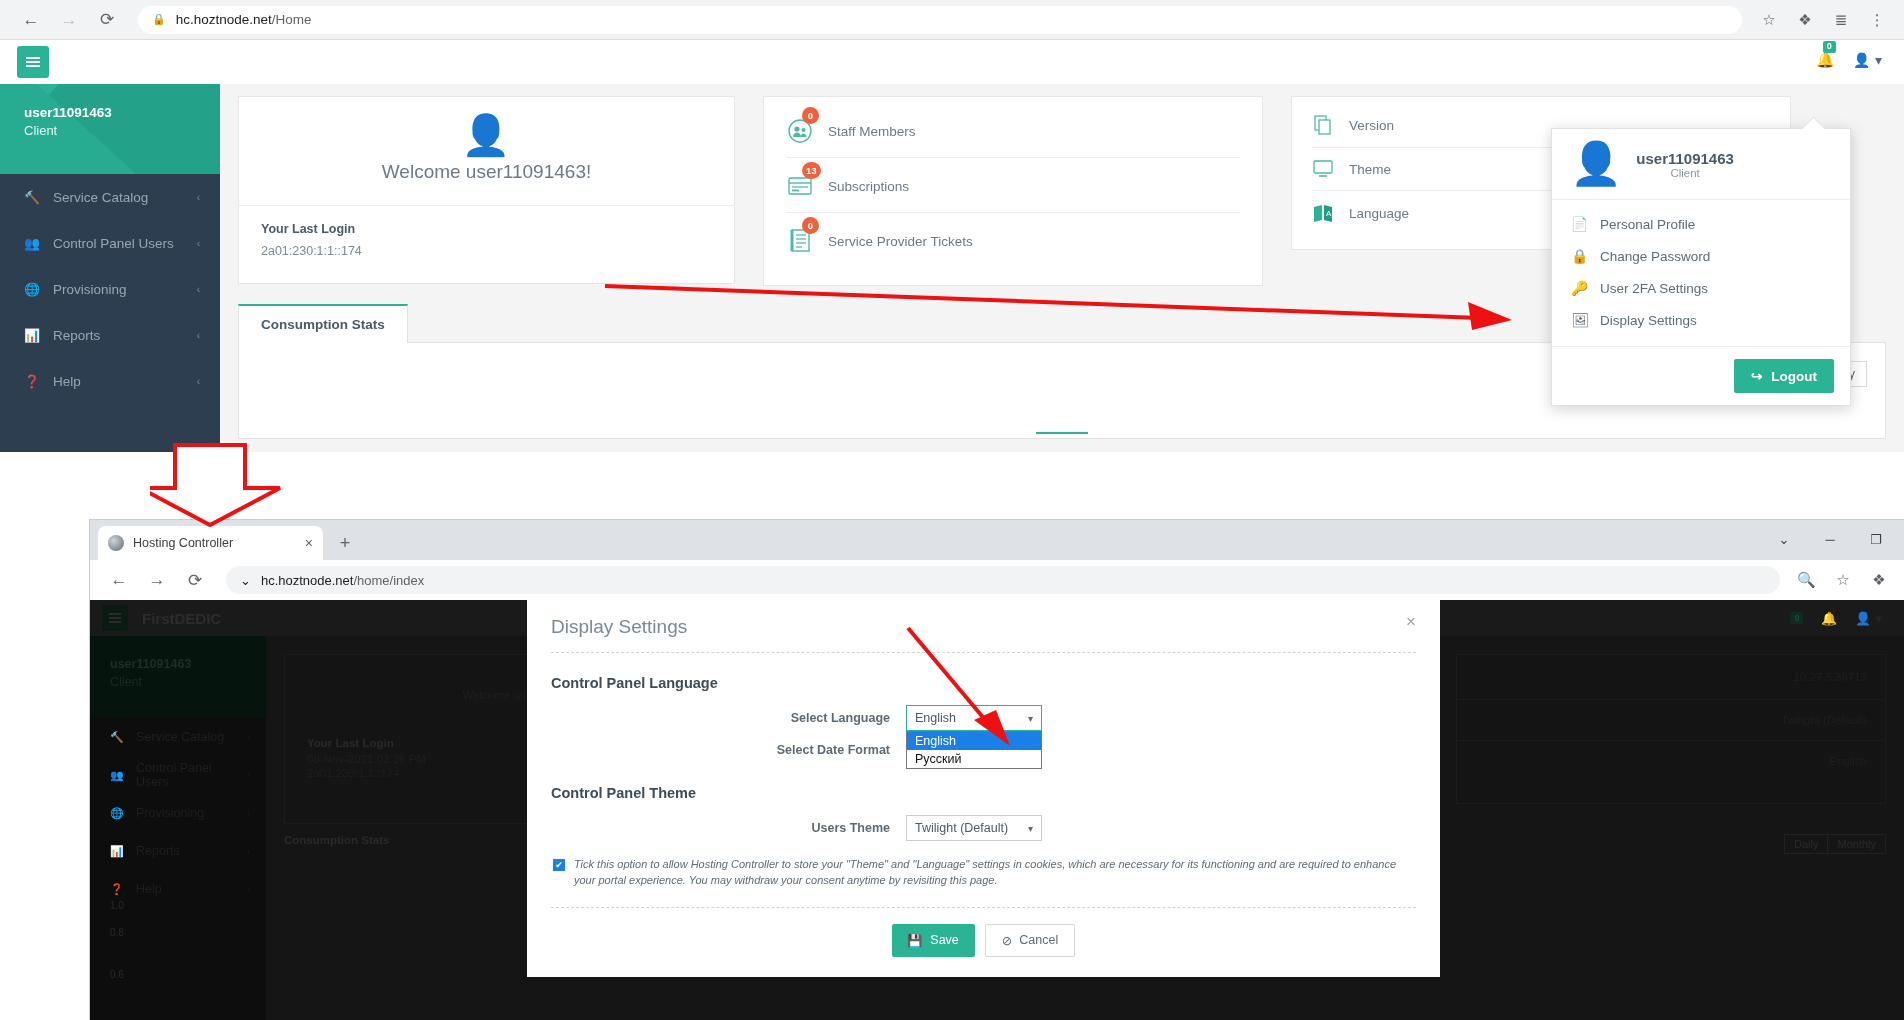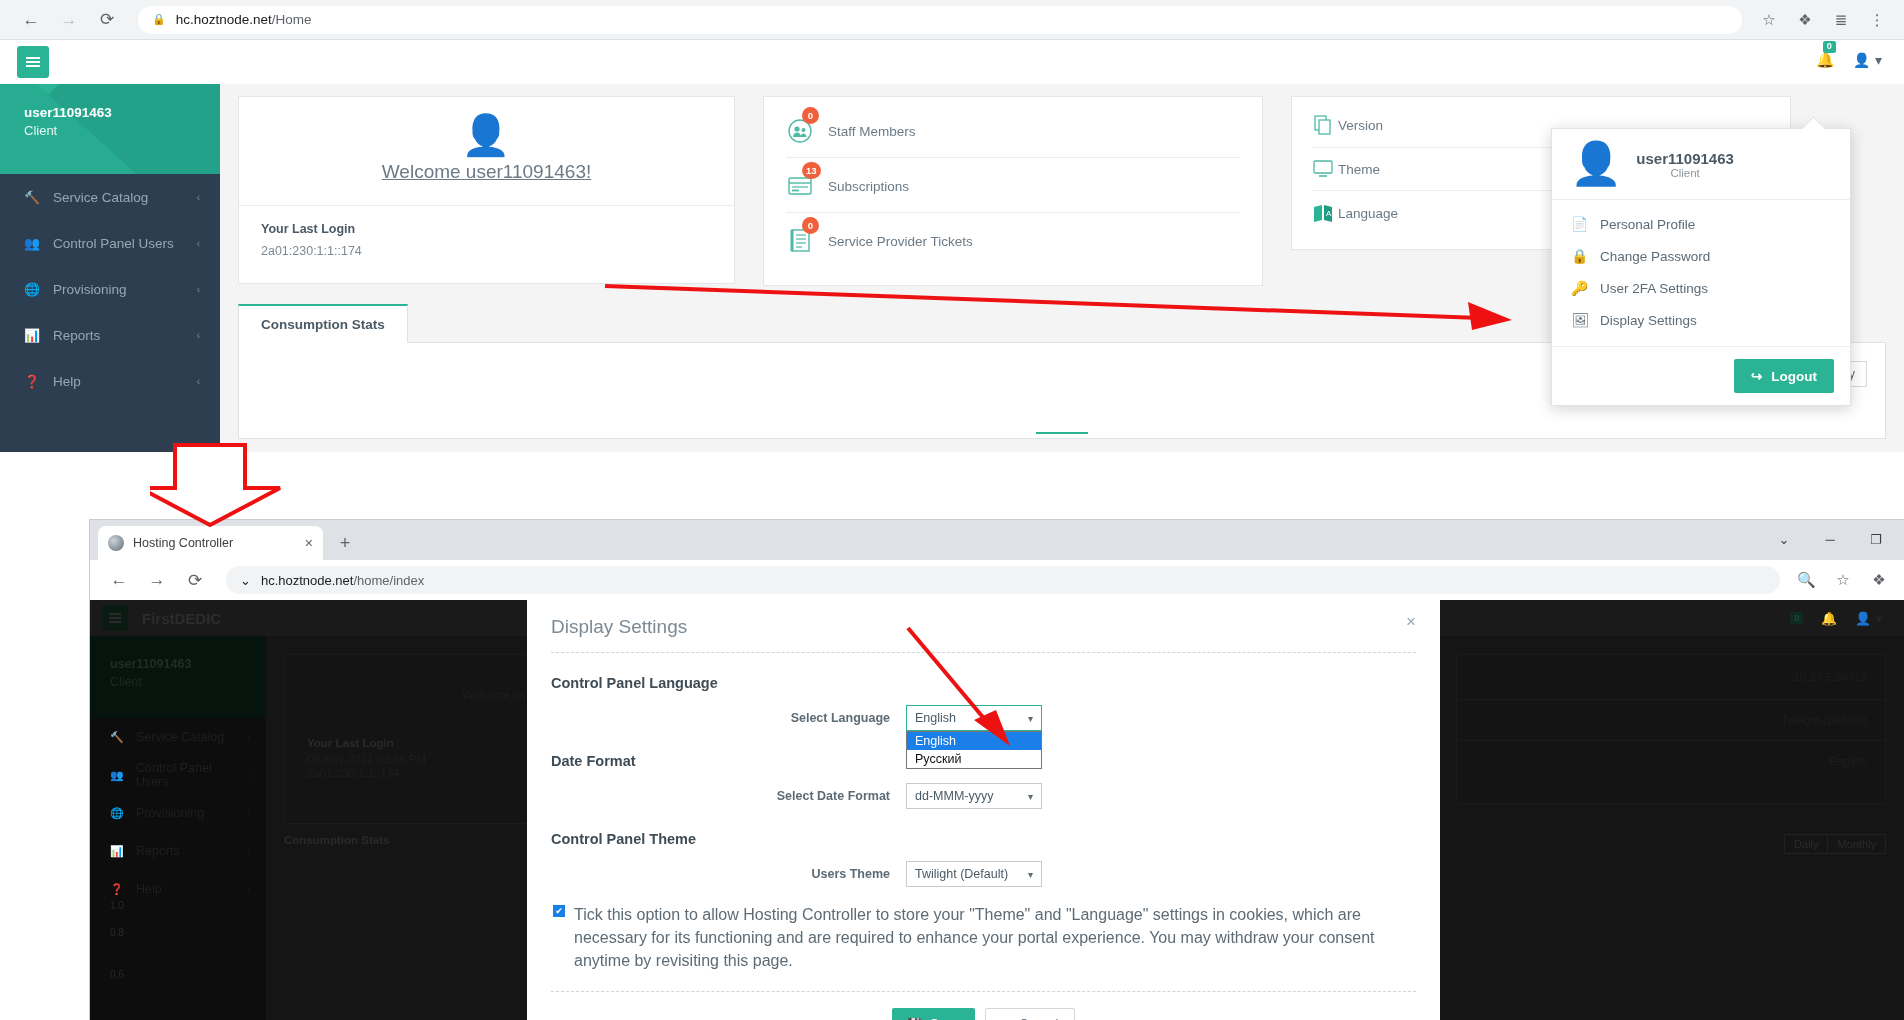--- a/index.html
+++ b/index.html
@@ -67,38 +67,38 @@
   .side-item .s-ico { width:16px; text-align:center; font-size:13px; color:#7e8d99; }
   .side-item .s-lbl { flex:1; }
   .side-item .s-chev { font-size:10px; color:#7e8d99; }
 
   .content { position:absolute; left:220px; right:0; top:44px; bottom:0; padding:12px 18px; }
   .cards-row { display:flex; gap:28px; align-items:flex-start; }
   .card { background:#fff; border:1px solid #e4e7ea; }
   .card-welcome { width:497px; }
   .welcome-top { padding:18px 0 22px; text-align:center; border-bottom:1px solid #ececec; }
   .welcome-avatar { font-size:40px; color:#2bb396; line-height:1; }
-  .welcome-text { font-size:19px; color:#6b7a86; font-weight:300; margin-top:6px;text-decoration:underline; }
+  .welcome-text { font-size:19px; color:#6b7a86; font-weight:300; margin-top:6px; }
   .welcome-body { padding:16px 22px 22px; }
   .wl-title { font-size:12.5px; font-weight:bold; color:#4a5a66; margin-bottom:6px; }
   .wl-line { font-size:12.5px; color:#7b8a95; line-height:1.55; }
 
   .card-stats { width:500px; padding: 6px 22px 18px; }
   .stat-row { display:flex; align-items:center; gap:14px; padding:14px 0 12px; border-bottom:1px solid #ededed; position:relative; }
   .stat-row:last-child { border-bottom:none; }
   .stat-ico { width:28px; height:28px; color:#4fb9a6; font-size:20px; display:flex; align-items:center; justify-content:center; }
   .stat-badge {
     position:absolute; left:16px; top:4px; background:#f0603c; color:#fff; font-size:9.5px;
     min-width:17px; height:17px; border-radius:50%; display:flex; align-items:center; justify-content:center;
     font-weight:bold; padding:0 4px;
   }
   .stat-lbl { font-size:13.5px; color:#6b7a86; }
 
   .card-info { width:500px; padding:6px 20px 14px; }
-  .info-row { display:flex; align-items:center; gap:4px; padding:12px 0; border-bottom:1px solid #ededed; }
+  .info-row { display:flex; align-items:center; gap:15px; padding:12px 0; border-bottom:1px solid #ededed; }
   .info-row:last-child { border-bottom:none; }
   .info-ico { width:22px; font-size:16px; color:#4fb9a6; display:flex; justify-content:center; }
   .info-lbl { font-size:13.5px; color:#6b7a86; flex:1; }
   .info-val { font-size:13px; color:#7b8a95; }
 
   .tabs-wrap { margin-top:18px; position:relative; }
   .tabstrip { display:flex; border-bottom:1px solid #dfe3e6; }
   .tab {
     background:#fff; border:1px solid #dfe3e6; border-bottom:none; border-top:2px solid #2bb396;
     padding:11px 22px; font-size:13.5px; color:#4a5a66; font-weight:bold; cursor:pointer;
@@ -205,21 +205,21 @@
     position:absolute; left:-1px; top:25px; width:136px; background:#fff; border:1px solid #767676;
     z-index:30;
   }
   .dd-opt { font-size:12.5px; padding:2px 8px; color:#111; cursor:pointer; }
   .dd-opt.sel { background:#1a7fe8; color:#fff; }
   .consent { display:flex; gap:9px; padding:10px 2px 18px; }
   .cbox {
     width:12px; height:12px; background:#1a7fe8; border:1px solid #1a7fe8; flex-shrink:0; margin-top:2px;
     display:flex; align-items:center; justify-content:center; color:#fff; font-size:9px; cursor:pointer;
   }
-  .consent-txt { font-size:16px; color:#5d6b75; line-height:1.45; max-width:845px; }
+  .consent-txt { font-size:11px; color:#5d6b75; line-height:1.45; max-width:845px;font-style:italic; }
   .modal-foot { padding:16px 0 20px; display:flex; justify-content:center; gap:10px; }
   .btn-save {
     background:#2bb396; color:#fff; border:none; font-size:12.5px; padding:8px 16px; cursor:pointer;
     display:flex; align-items:center; gap:7px; border-radius:2px;
   }
   .btn-cancel {
     background:#fff; color:#5d6b75; border:1px solid #d3d8dc; font-size:12.5px; padding:8px 16px; cursor:pointer;
     display:flex; align-items:center; gap:7px; border-radius:2px;
   }
 </style>
@@ -579,21 +579,20 @@
         <div class="fselect focused">
           <span>English</span>
           <span class="caret">▾</span>
           <div class="dd-open">
             <div class="dd-opt sel">English</div>
             <div class="dd-opt">Русский</div>
           </div>
         </div>
       </div>
 
-      <div class="sec-title">Date Format</div>
       <div class="frow">
         <div class="flabel">Select Date Format</div>
         <div class="fselect">
           <span>dd-MMM-yyyy</span>
           <span class="caret">▾</span>
         </div>
       </div>
 
       <div class="sec-title">Control Panel Theme</div>
       <div class="frow">

